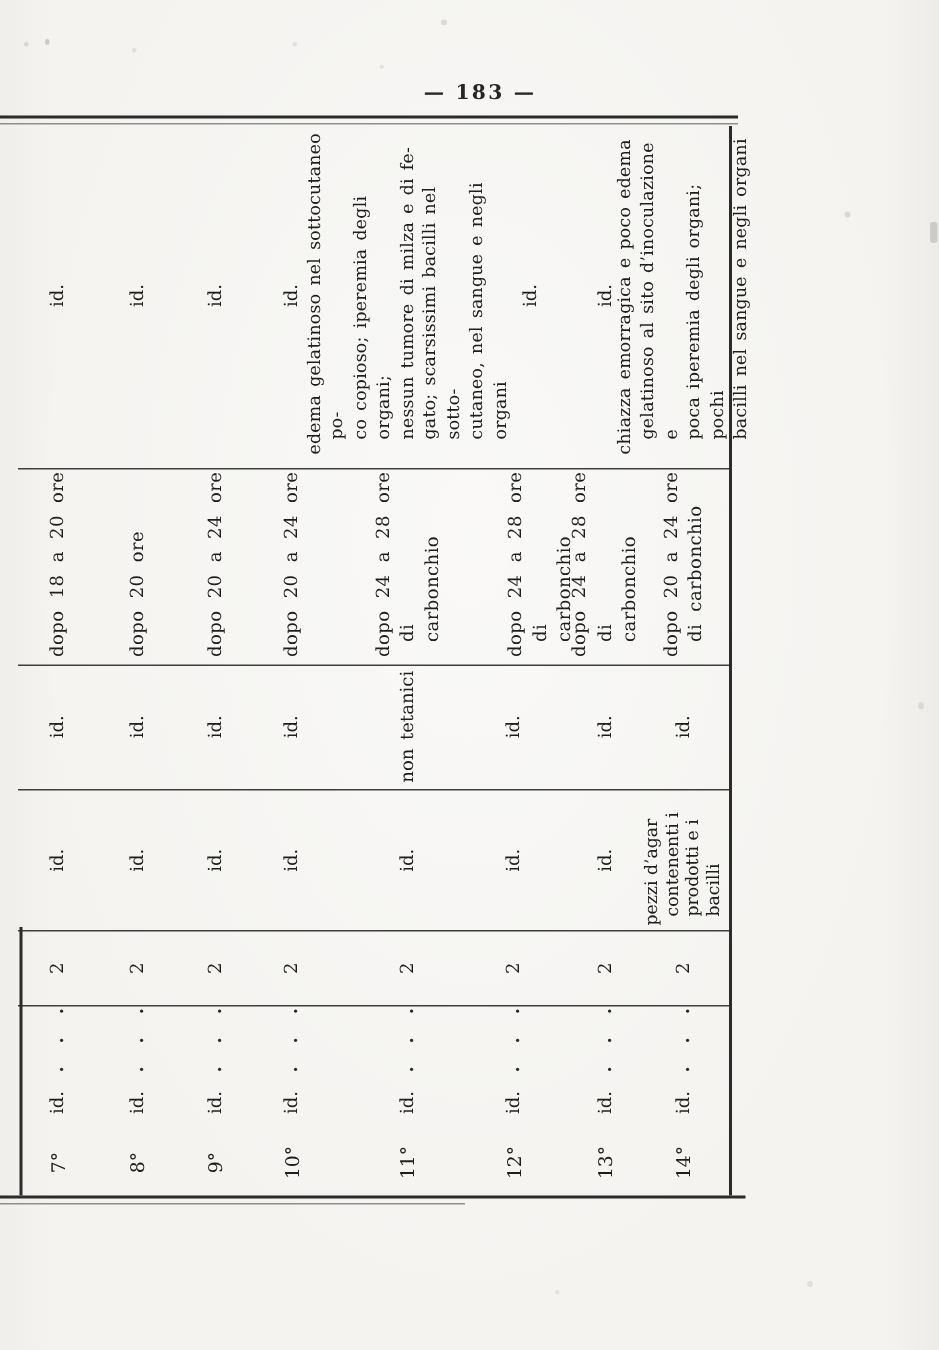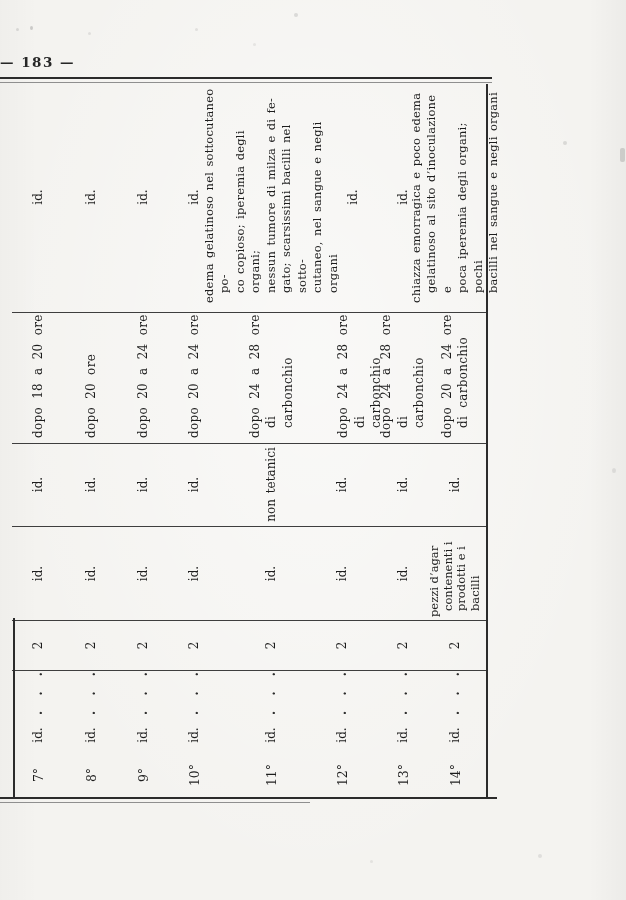--- a/index.html
+++ b/index.html
@@ -7,22 +7,22 @@
     position:relative;width:626px;height:900px;margin:0 auto;
     background:#f4f3f0;
     background-image:
       radial-gradient(ellipse at 50% 40%, rgba(255,255,255,.5), rgba(0,0,0,0) 70%),
       linear-gradient(90deg, rgba(0,0,0,.02), rgba(0,0,0,0) 6%, rgba(0,0,0,0) 94%, rgba(0,0,0,.03));
     overflow:hidden;
     font-family:"DejaVu Serif","Liberation Serif",serif;
     color:#1d1d1d;
   }
   .page-number{
-    position:absolute;left:0;top:54px;width:560px;text-align:left;
-    font-size:13.5px;font-weight:bold;letter-spacing:1.5px;color:#262626;
+    position:absolute;left:0;top:54px;width:560px;text-align:center;
+    font-size:13.5px;font-weight:bold;letter-spacing:1.5px;color:#262626;padding-left:40px;
   }
   .rule{position:absolute;background:#2b2b2b;}
   .rule.light{background:#8f8f8f;}
   .rule.sep{left:12px;width:476px;height:1px;background:#3e3e3e;}
   
   .table-wrap{position:absolute;left:10px;top:84px;width:476px;height:711px;}
   .landscape{
     width:711px;height:476px;
     transform-origin:0 0;
     transform:rotate(-90deg) translateX(-711px);

